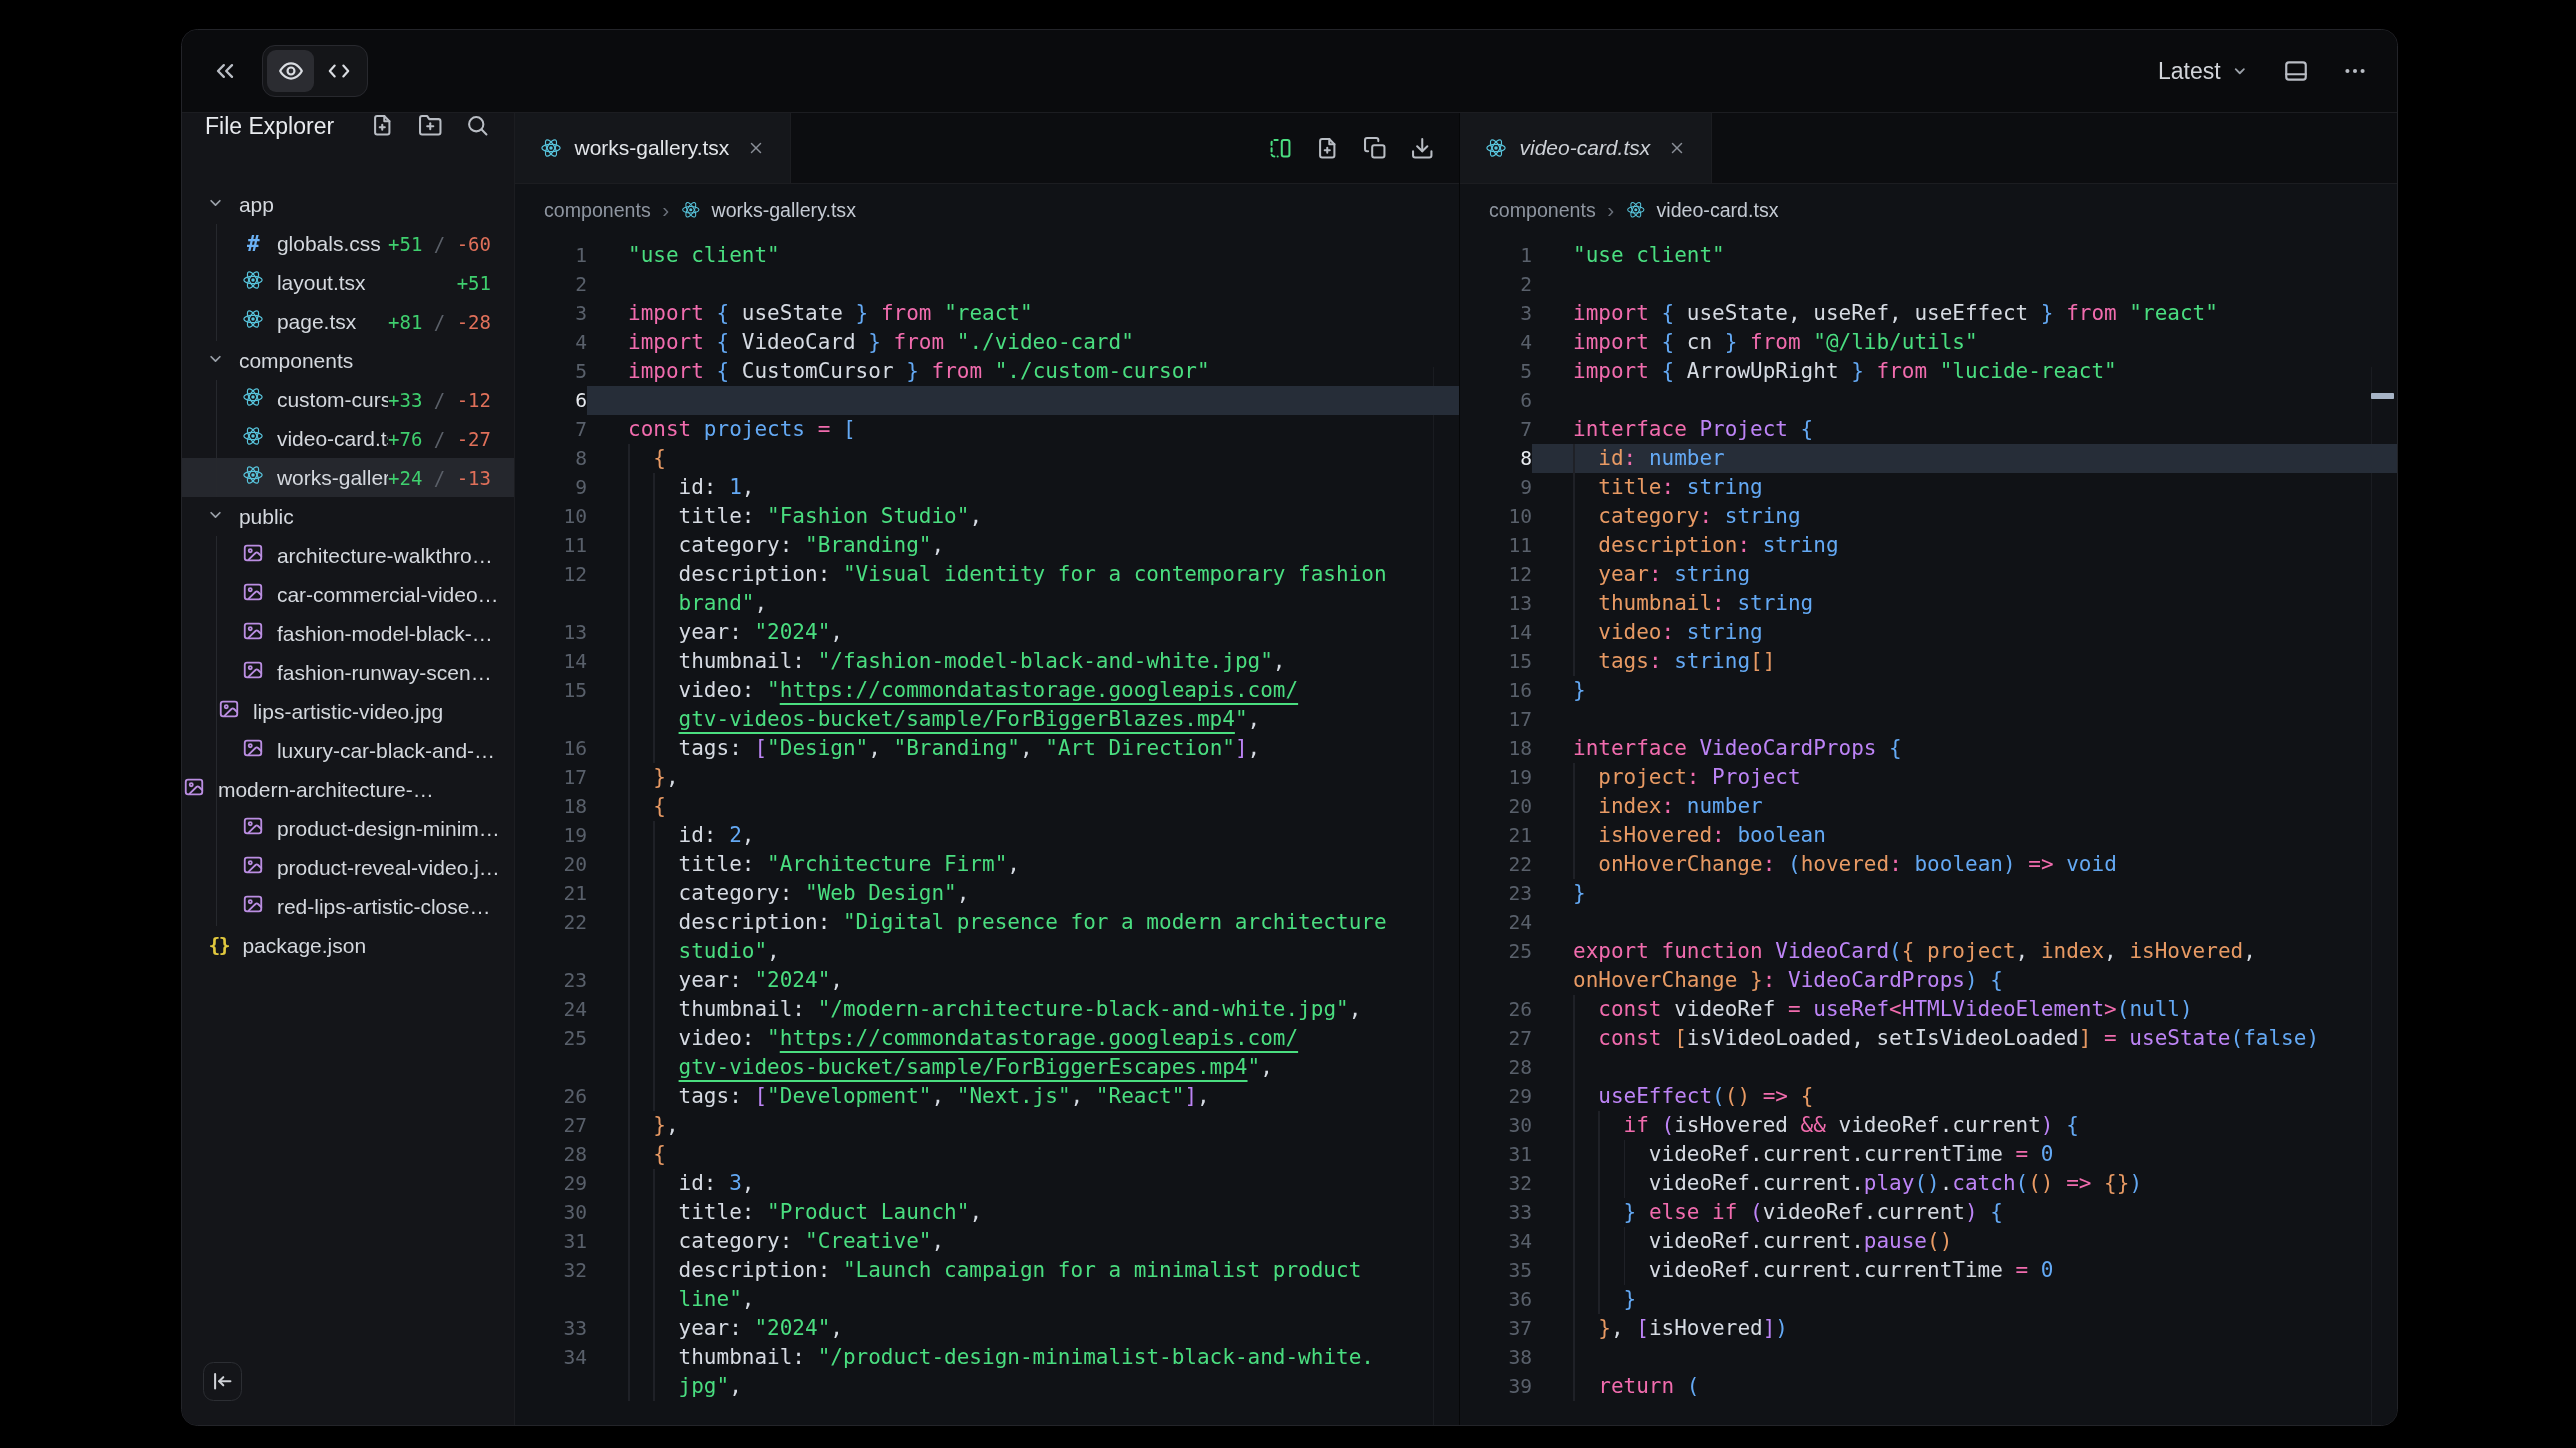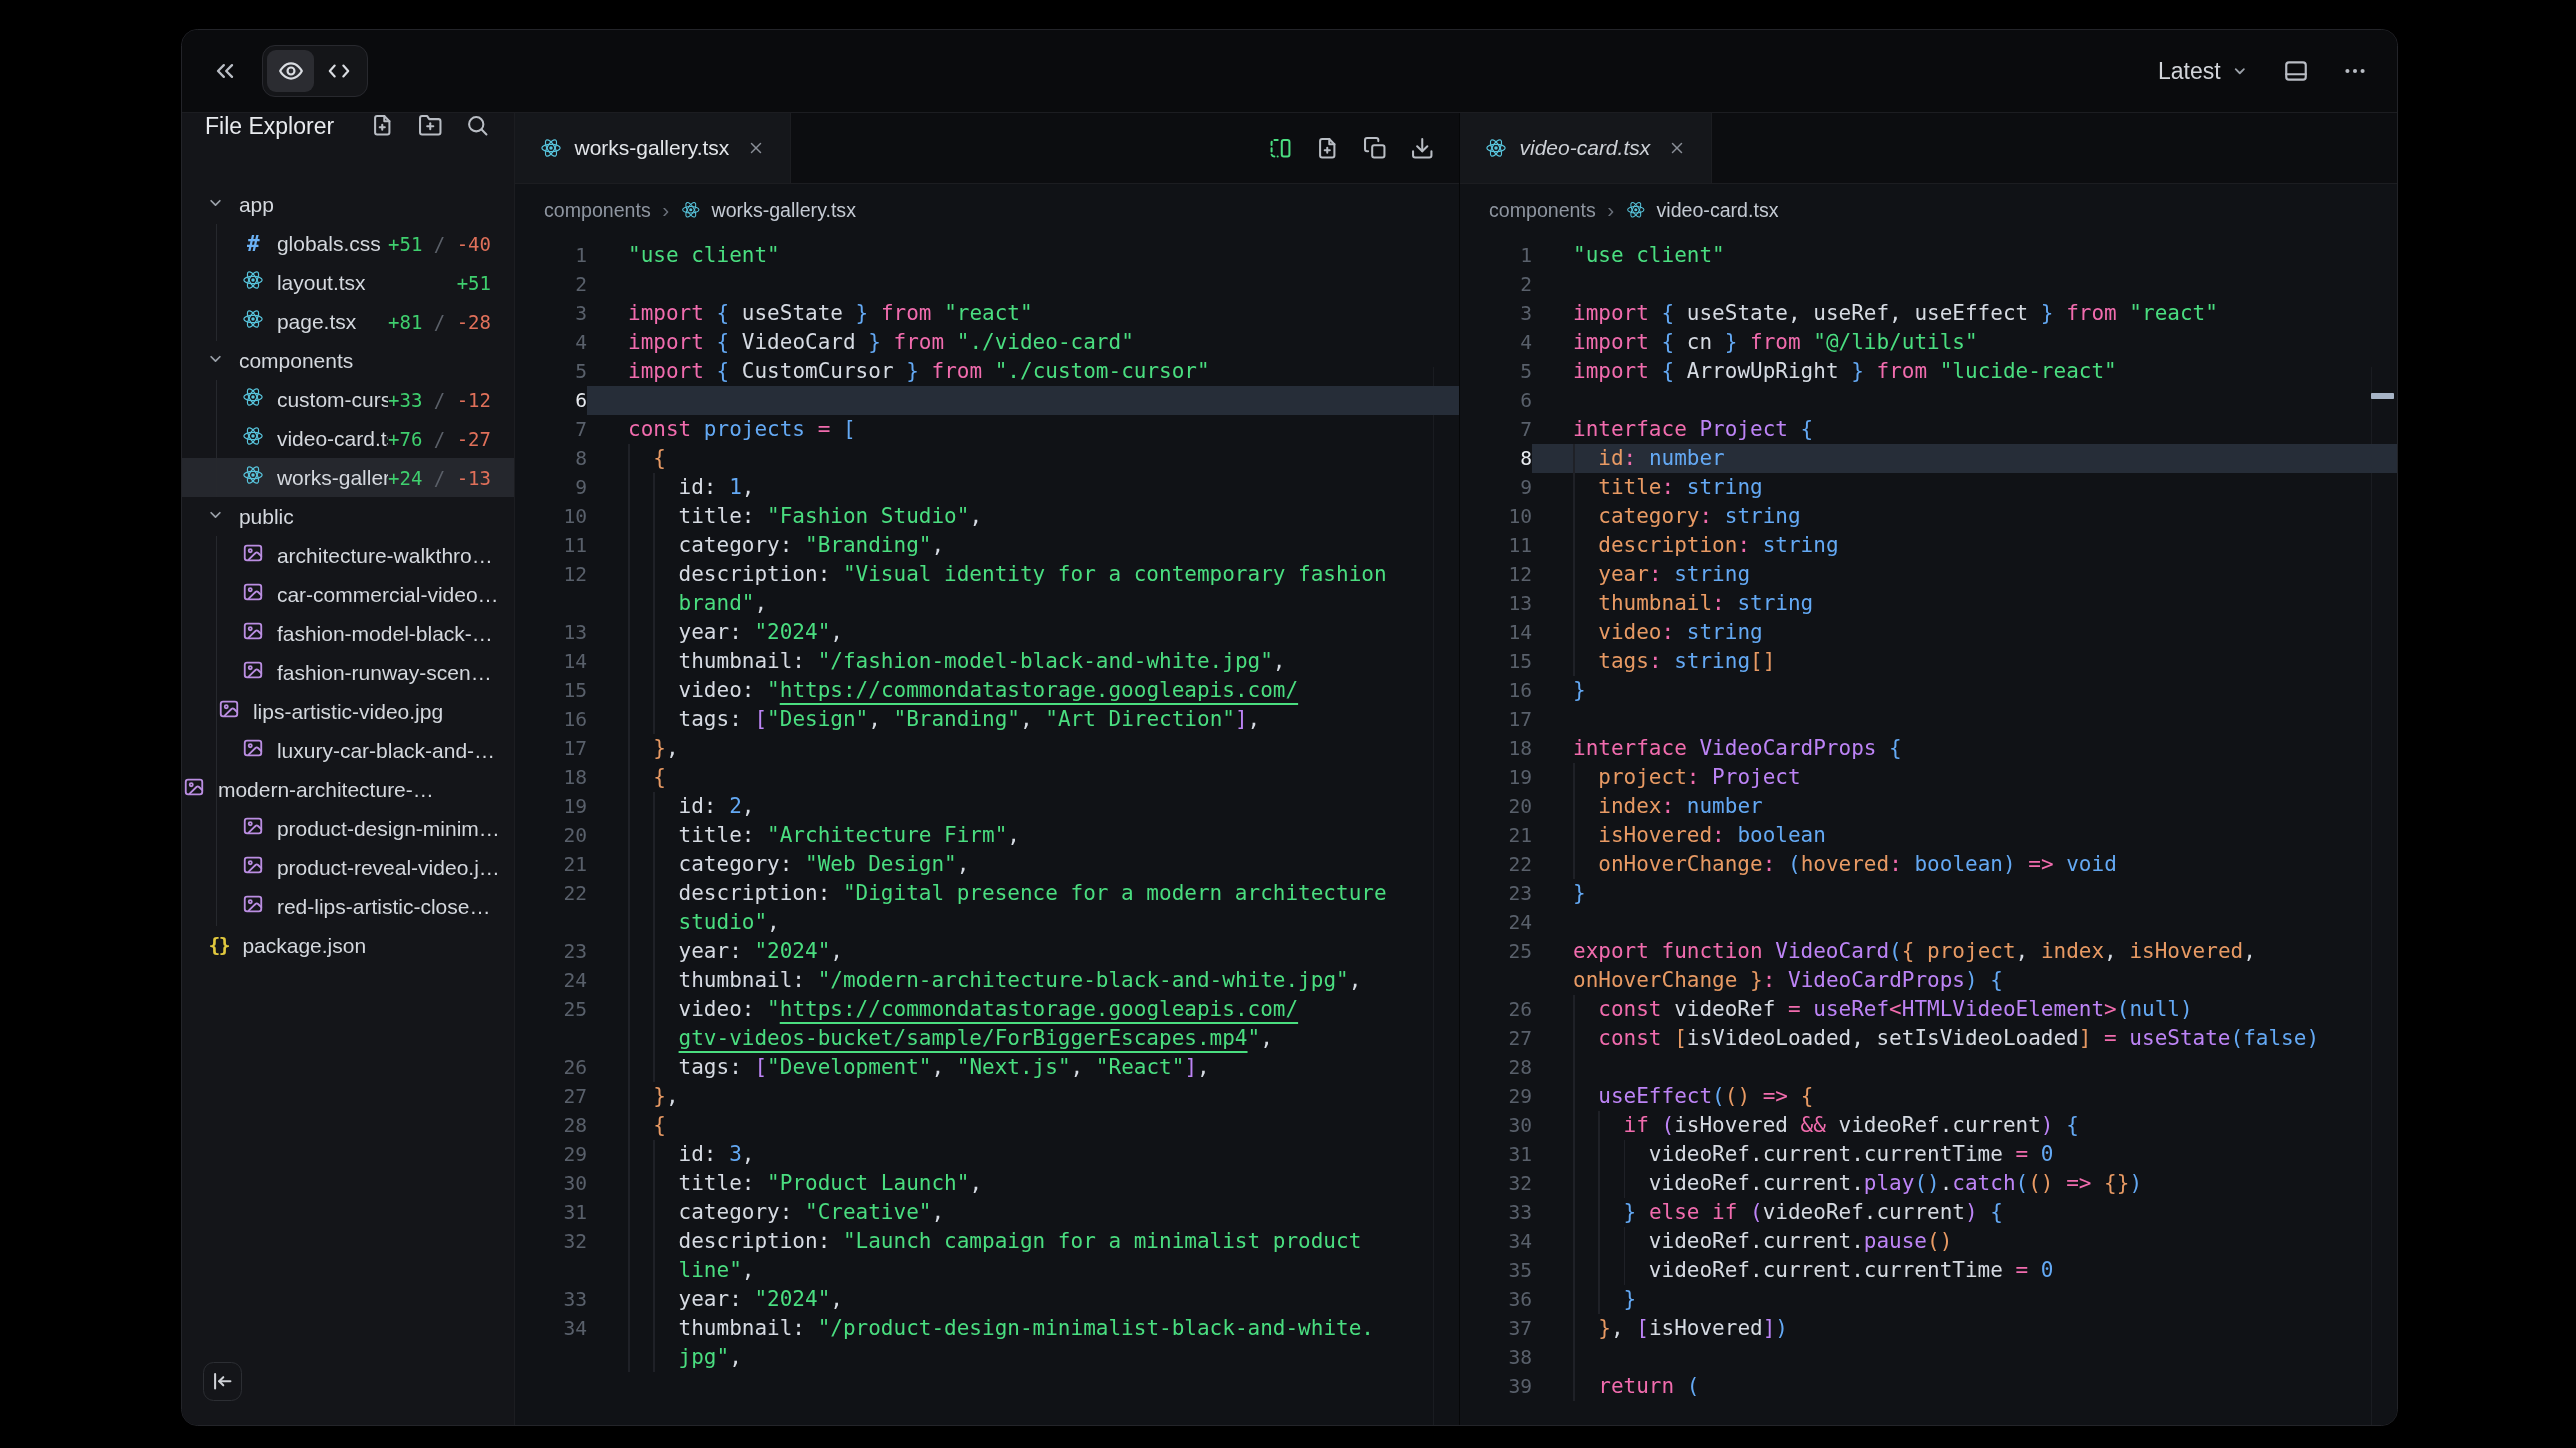--- a/index.html
+++ b/index.html
@@ -159,21 +159,21 @@
               <span><svg width="21" height="21" viewBox="0 0 24 24" fill="none" stroke="currentColor" stroke-width="2" stroke-linecap="round" stroke-linejoin="round">
                   <polyline points="7 10 12 15 17 10"></polyline>
                 </svg></span>
             </span>
             <span class="lbl">app</span>
           </div>
           <div class="trow" style="padding-left: 59px;">
             <span class="tguide"></span>
             <span class="ticon icon-css">#</span>
             <span class="lbl">globals.css</span>
-            <span class="diff"><span class="d-add">+51</span><span class="d-sep"> / </span><span class="d-del">-40</span></span>
+            <span class="diff"><span class="d-add">+51</span><span class="d-sep"> / </span><span class="d-del">-60</span></span>
           </div>
           <div class="trow" style="padding-left: 59px;">
             <span class="tguide"></span>
             <span class="ticon icon-react">
               <span><svg width="22" height="22" viewBox="0 0 24 24" fill="none" stroke="currentColor" stroke-width="1.3">
                   <ellipse cx="12" cy="12" rx="10" ry="4"></ellipse>
                   <ellipse cx="12" cy="12" rx="10" ry="4" transform="rotate(60 12 12)"></ellipse>
                   <ellipse cx="12" cy="12" rx="10" ry="4" transform="rotate(120 12 12)"></ellipse>
                   <circle cx="12" cy="12" r="1.9" fill="currentColor" stroke="none"></circle>
                 </svg></span>
@@ -502,20 +502,24 @@
             <span class="ln">13</span>
             <span class="ctext"><i class="gline" style="left: calc(0ch + 41px);"></i><i class="gline" style="left: calc(2ch + 41px);"></i><span class="tk-w">    year: </span><span class="tk-s">"2024"</span><span class="tk-w">,</span></span>
           </div>
           <div class="crow">
             <span class="ln">14</span>
             <span class="ctext"><i class="gline" style="left: calc(0ch + 41px);"></i><i class="gline" style="left: calc(2ch + 41px);"></i><span class="tk-w">    thumbnail: </span><span class="tk-s">"/fashion-model-black-and-white.jpg"</span><span class="tk-w">,</span></span>
           </div>
           <div class="crow">
             <span class="ln">15</span>
             <span class="ctext"><i class="gline" style="left: calc(0ch + 41px);"></i><i class="gline" style="left: calc(2ch + 41px);"></i><span class="tk-w">    video: </span><span class="tk-s">"</span><span class="tk-su">https://commondatastorage.googleapis.com/</span></span>
+          </div>
+          <div class="crow">
+            <span class="ln"></span>
+            <span class="ctext"><i class="gline" style="left: calc(0ch + 41px);"></i><i class="gline" style="left: calc(2ch + 41px);"></i><span class="tk-w">    </span><span class="tk-su">gtv-videos-bucket/sample/ForBiggerBlazes.mp4</span><span class="tk-s">"</span><span class="tk-w">,</span></span>
           </div>
           <div class="crow">
             <span class="ln">16</span>
             <span class="ctext"><i class="gline" style="left: calc(0ch + 41px);"></i><i class="gline" style="left: calc(2ch + 41px);"></i><span class="tk-w">    tags: </span><span class="tk-p">[</span><span class="tk-s">"Design"</span><span class="tk-w">, </span><span class="tk-s">"Branding"</span><span class="tk-w">, </span><span class="tk-s">"Art Direction"</span><span class="tk-p">]</span><span class="tk-w">,</span></span>
           </div>
           <div class="crow">
             <span class="ln">17</span>
             <span class="ctext"><i class="gline" style="left: calc(0ch + 41px);"></i><span class="tk-w">  </span><span class="tk-o">}</span><span class="tk-w">,</span></span>
           </div>
           <div class="crow">

